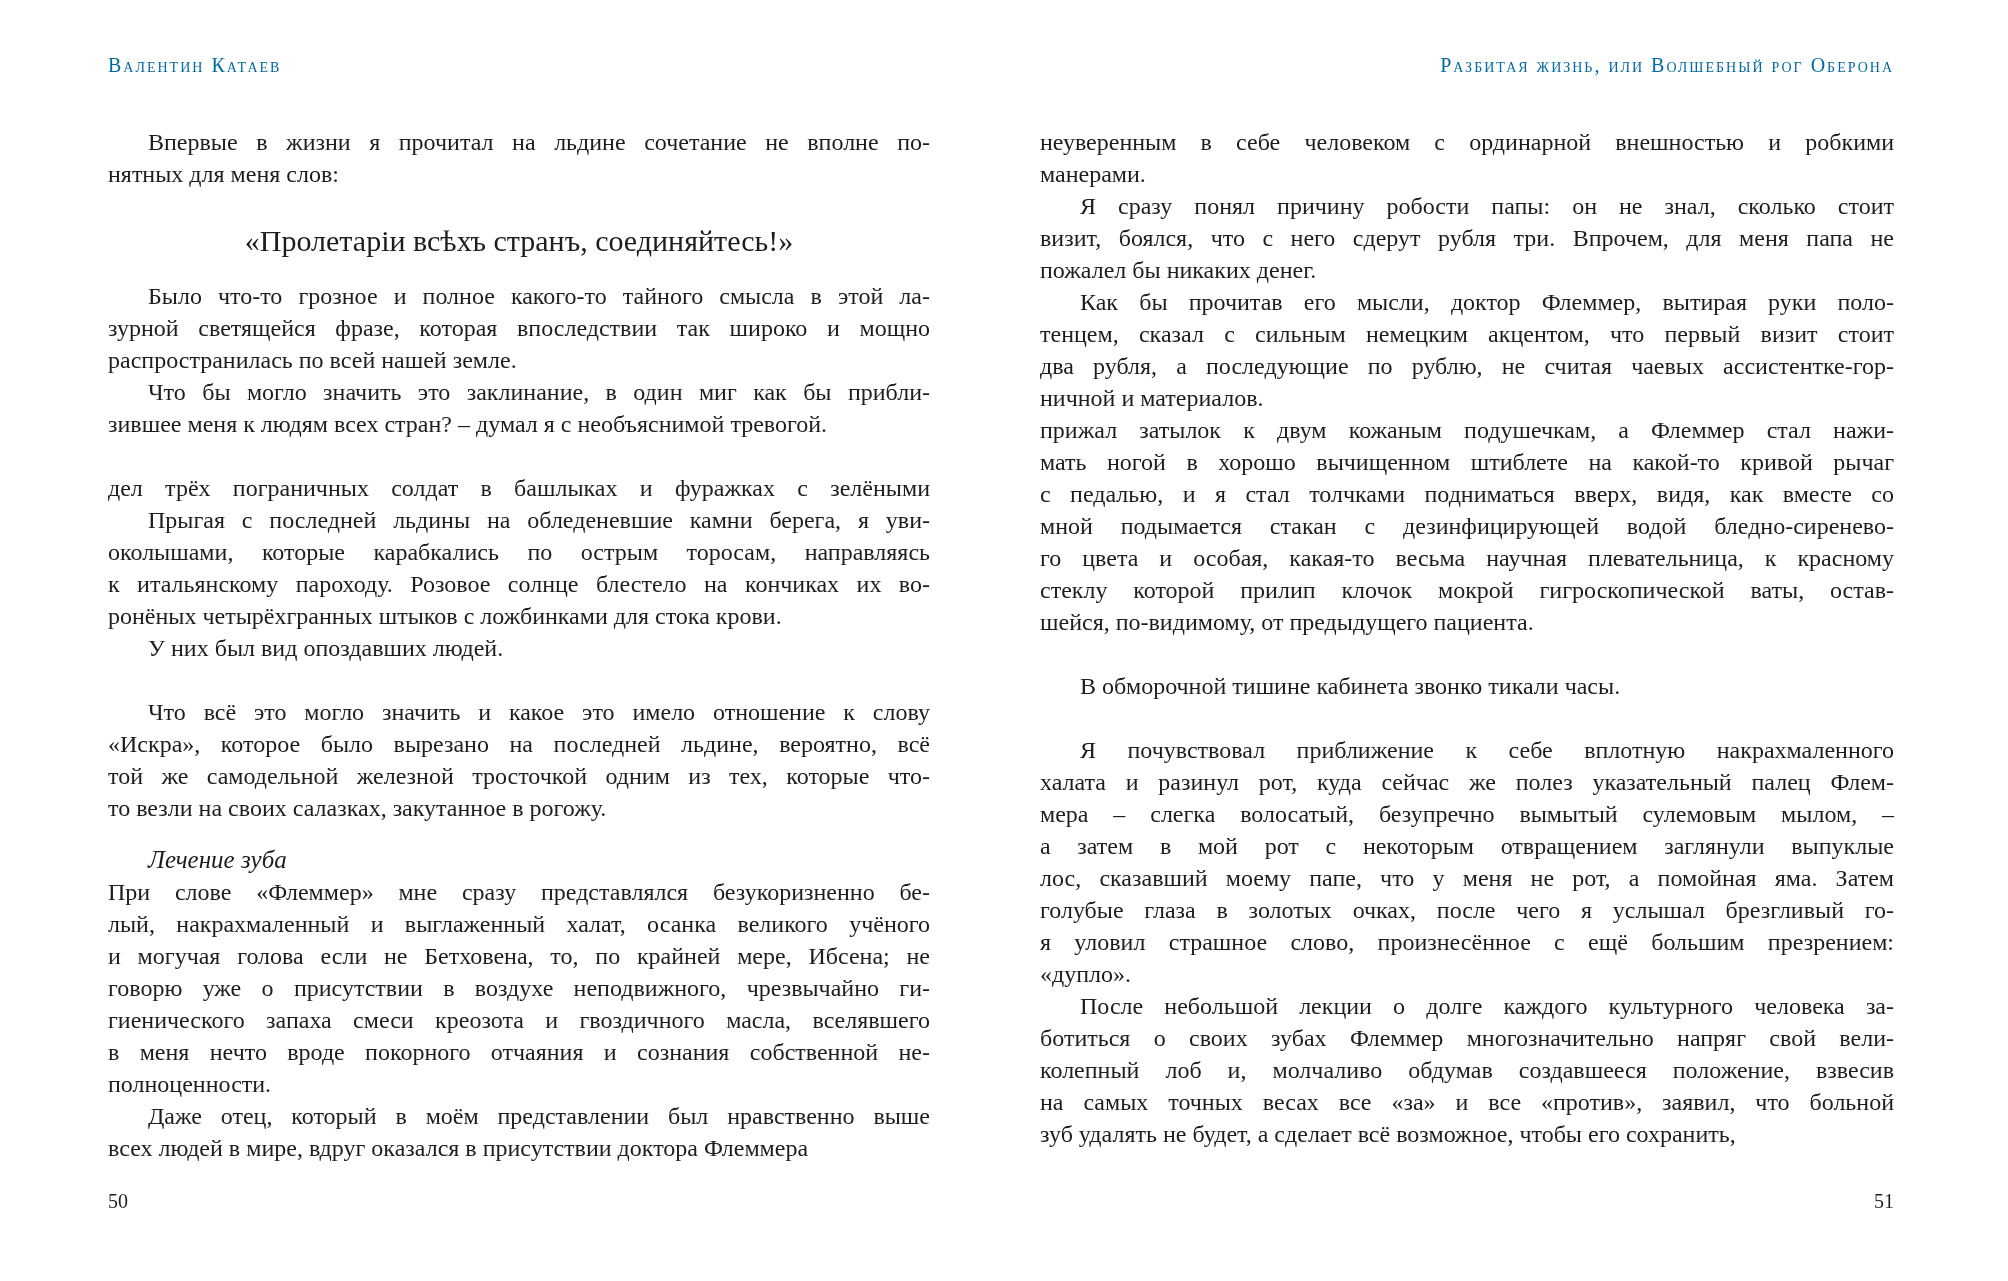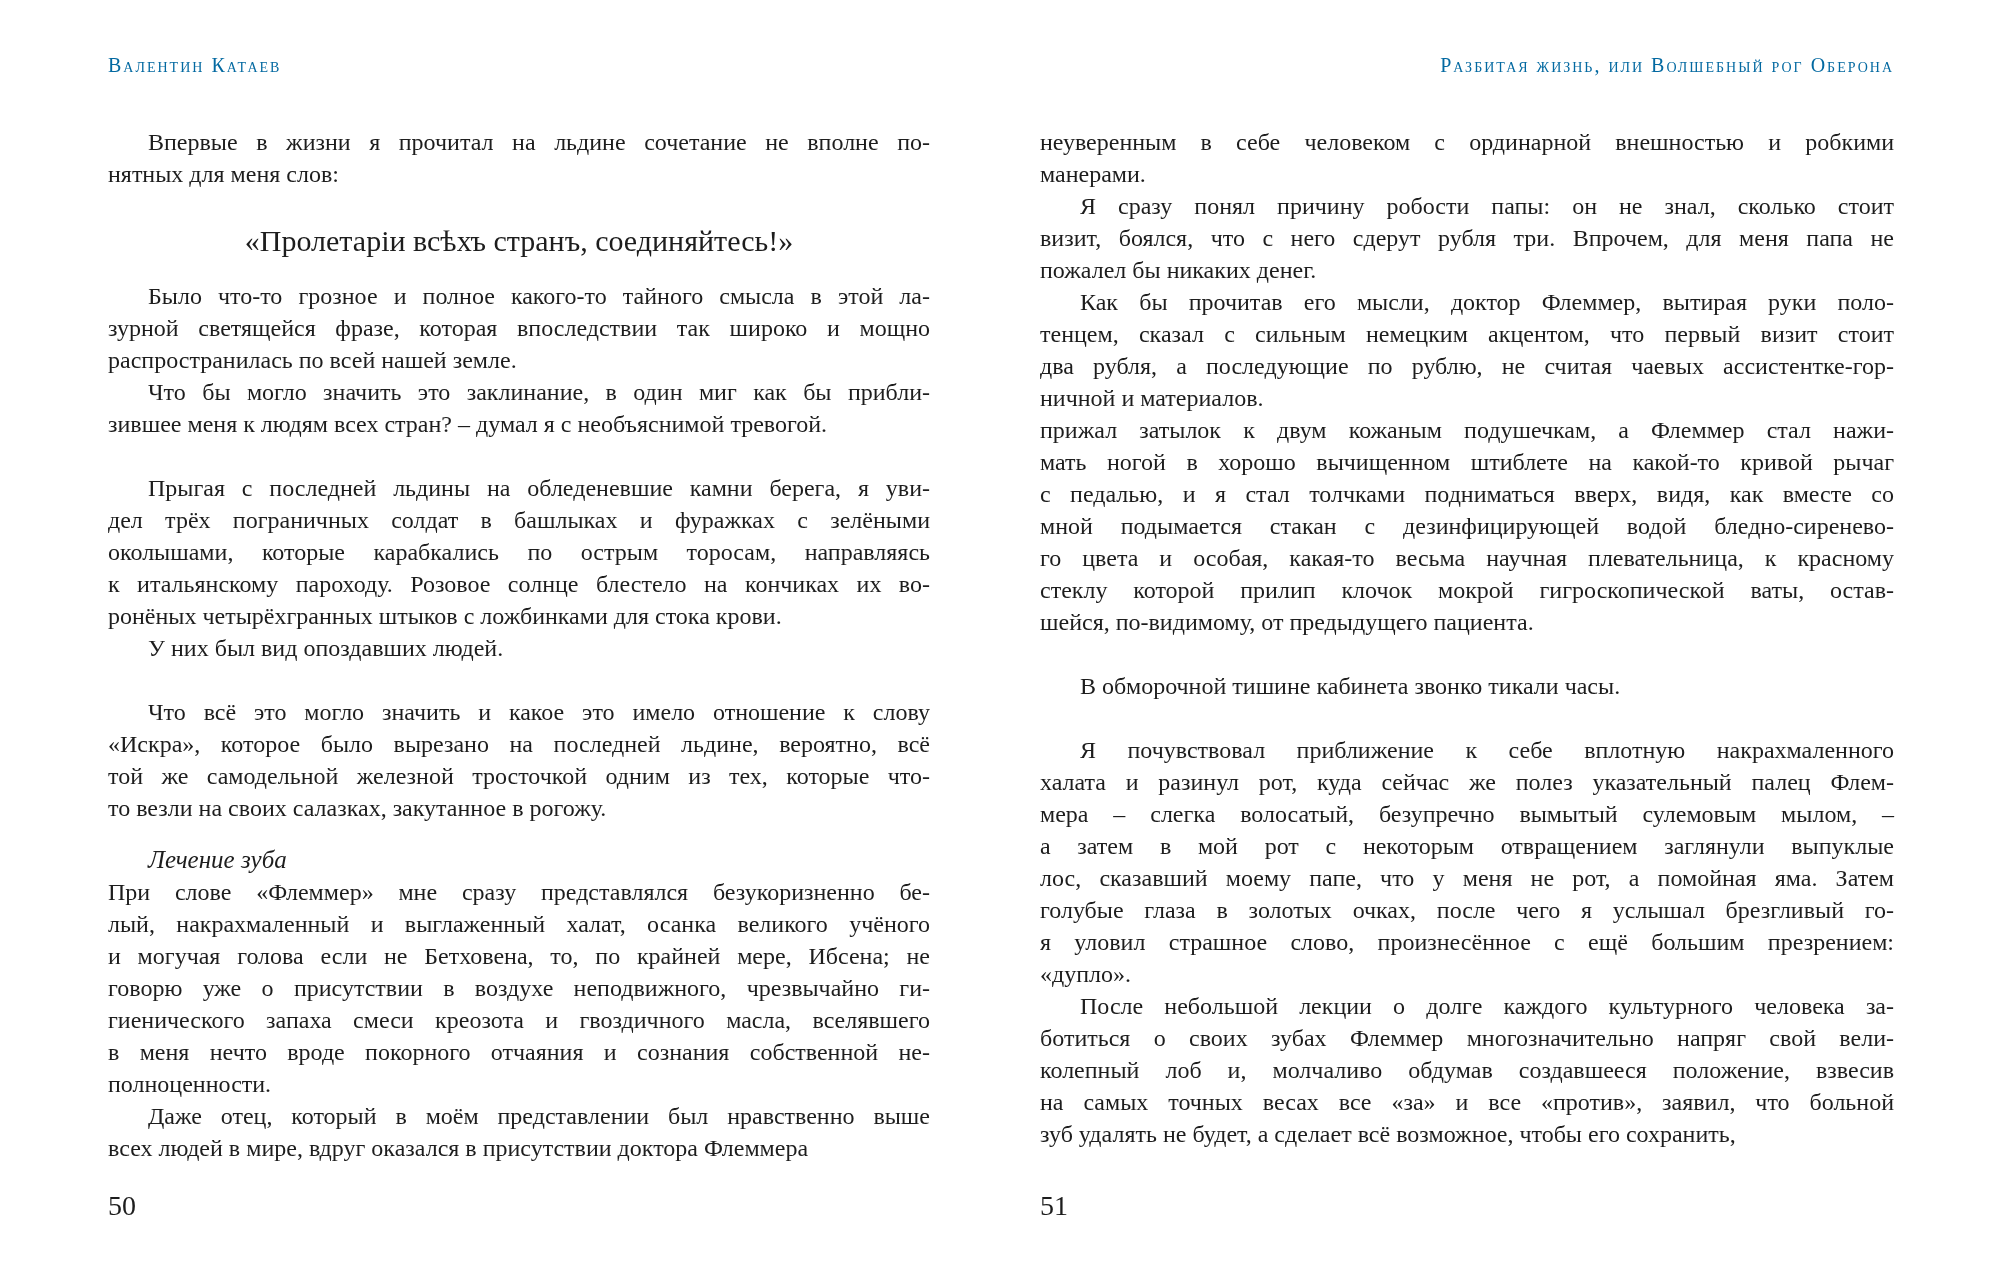--- a/index.html
+++ b/index.html
@@ -56,25 +56,25 @@
     font-style: italic;
     font-size: 25px;
     text-align: left;
     text-align-last: left;
     padding-left: 40px;
   }
 
   .page-number {
     position: absolute;
     top: 1190px;
-    font-size: 28px;
+    font-size: 20px;
     color: #1d1d1d;
   }
   .page-number.left  { left: 108px; }
-  .page-number.right { left: 1040px; width: 854px; }
+  .page-number.right { left: 1040px; width: 854px; text-align: right; }
 </style>
 </head>
 <body>
 
 <div class="running-head left">Валентин Катаев</div>
 
 <div class="running-head right">Разбитая жизнь, или Волшебный рог Оберона</div>
 
 <div class="page-col left">
     <div class="para indent">
@@ -87,22 +87,22 @@
     <div class="para indent">
       <div class="line first-ind">Было что-то грозное и полное какого-то тайного смысла в этой ла-</div>
       <div class="line">зурной светящейся фразе, которая впоследствии так широко и мощно</div>
       <div class="line last">распространилась по всей нашей земле.</div>
     </div>
     <div class="para indent">
       <div class="line first-ind">Что бы могло значить это заклинание, в один миг как бы прибли-</div>
       <div class="line last">зившее меня к людям всех стран? – думал я с необъяснимой тревогой.</div>
     </div>
     <div class="para indent gap">
+      <div class="line">дел трёх пограничных солдат в башлыках и фуражках с зелёными</div>
       <div class="line first-ind">Прыгая с последней льдины на обледеневшие камни берега, я уви-</div>
-      <div class="line">дел трёх пограничных солдат в башлыках и фуражках с зелёными</div>
       <div class="line">околышами, которые карабкались по острым торосам, направляясь</div>
       <div class="line">к итальянскому пароходу. Розовое солнце блестело на кончиках их во-</div>
       <div class="line last">ронёных четырёхгранных штыков с ложбинками для стока крови.</div>
     </div>
     <div class="para indent">
       <div class="line last first-ind">У них был вид опоздавших людей.</div>
     </div>
     <div class="para indent gap">
       <div class="line first-ind">Что всё это могло значить и какое это имело отношение к слову</div>
       <div class="line">«Искра», которое было вырезано на последней льдине, вероятно, всё</div>

